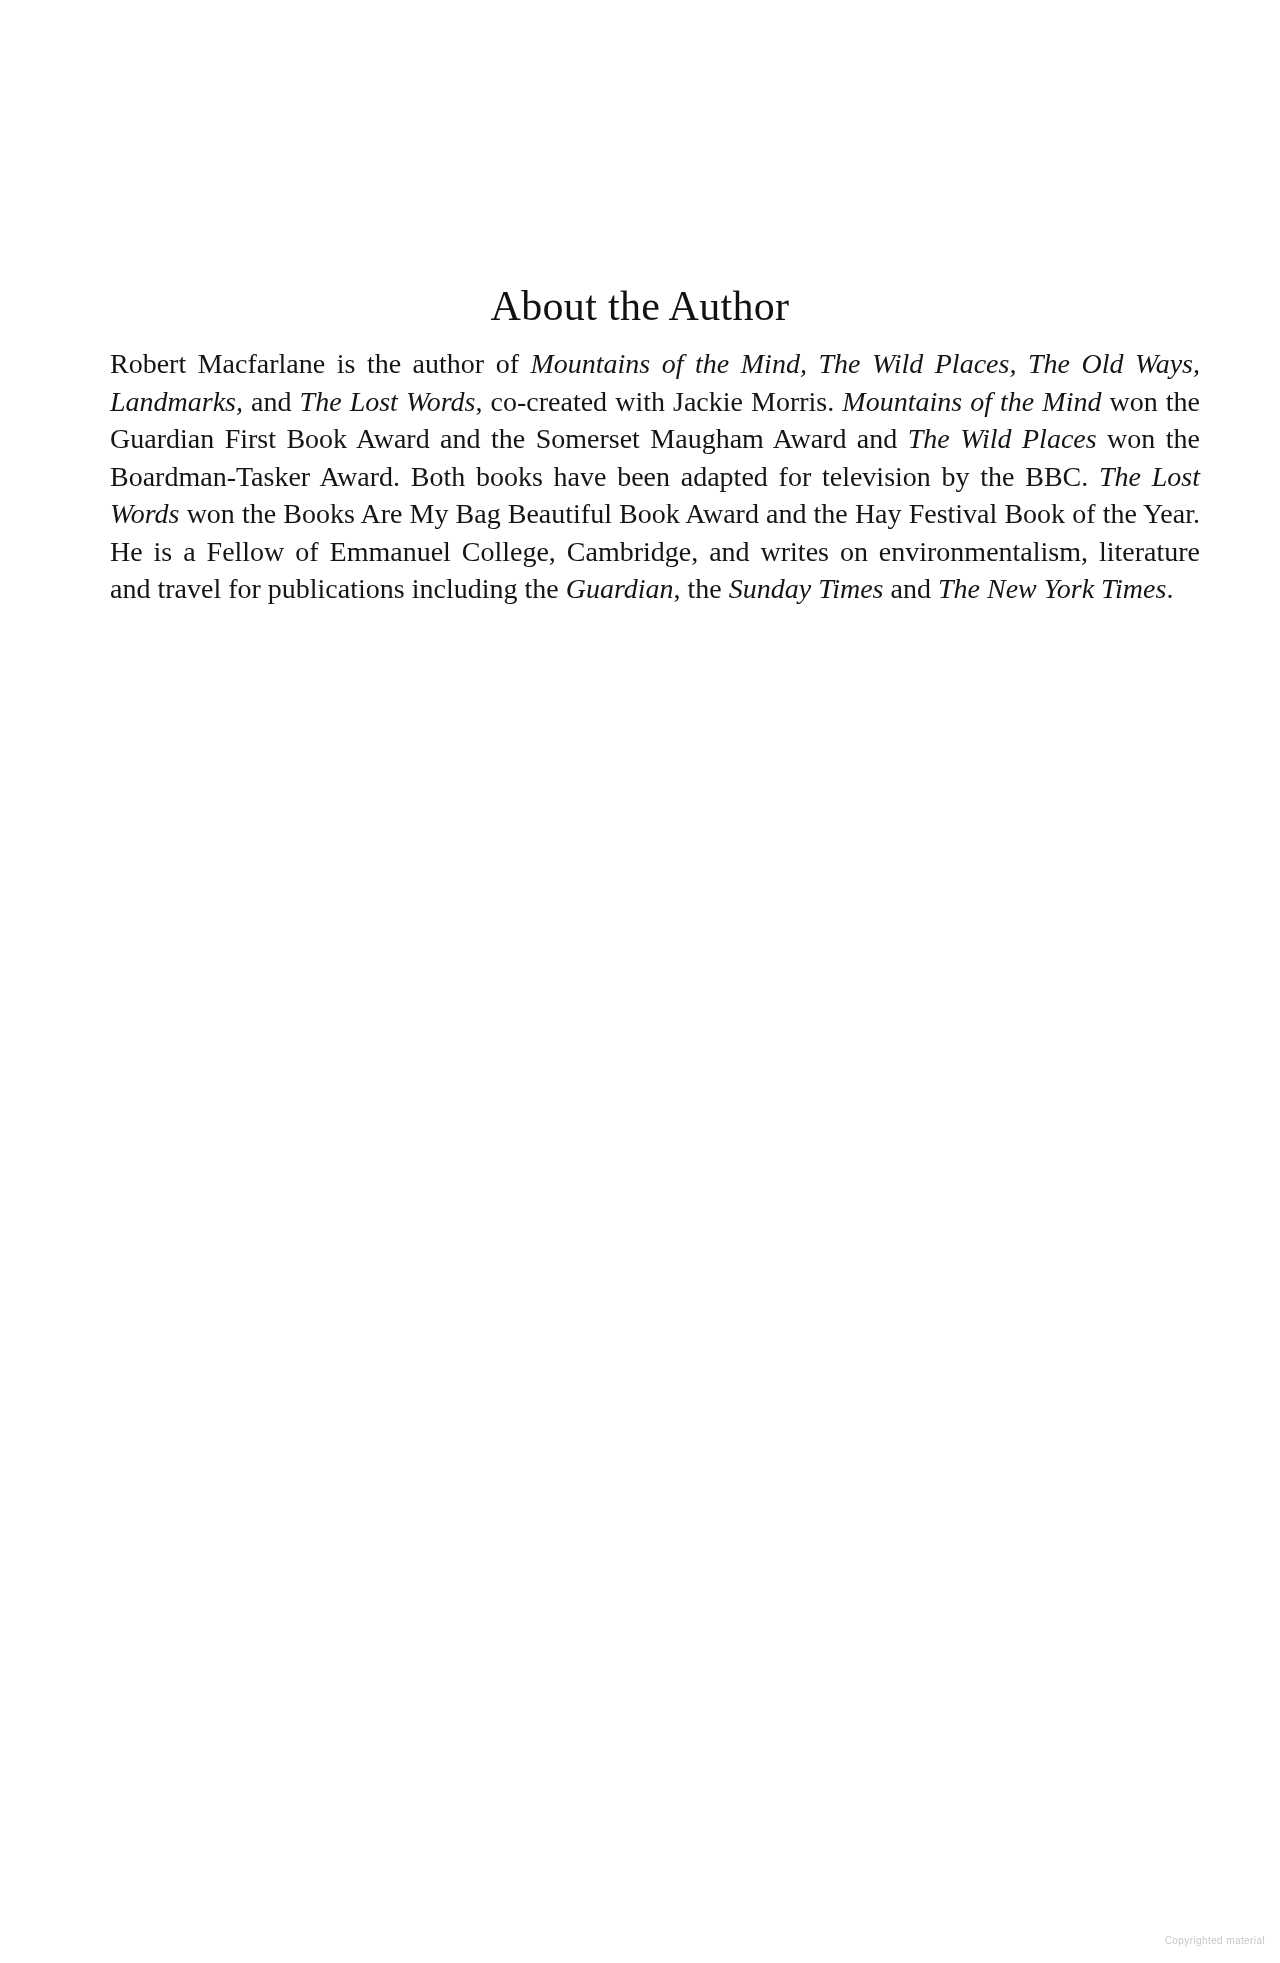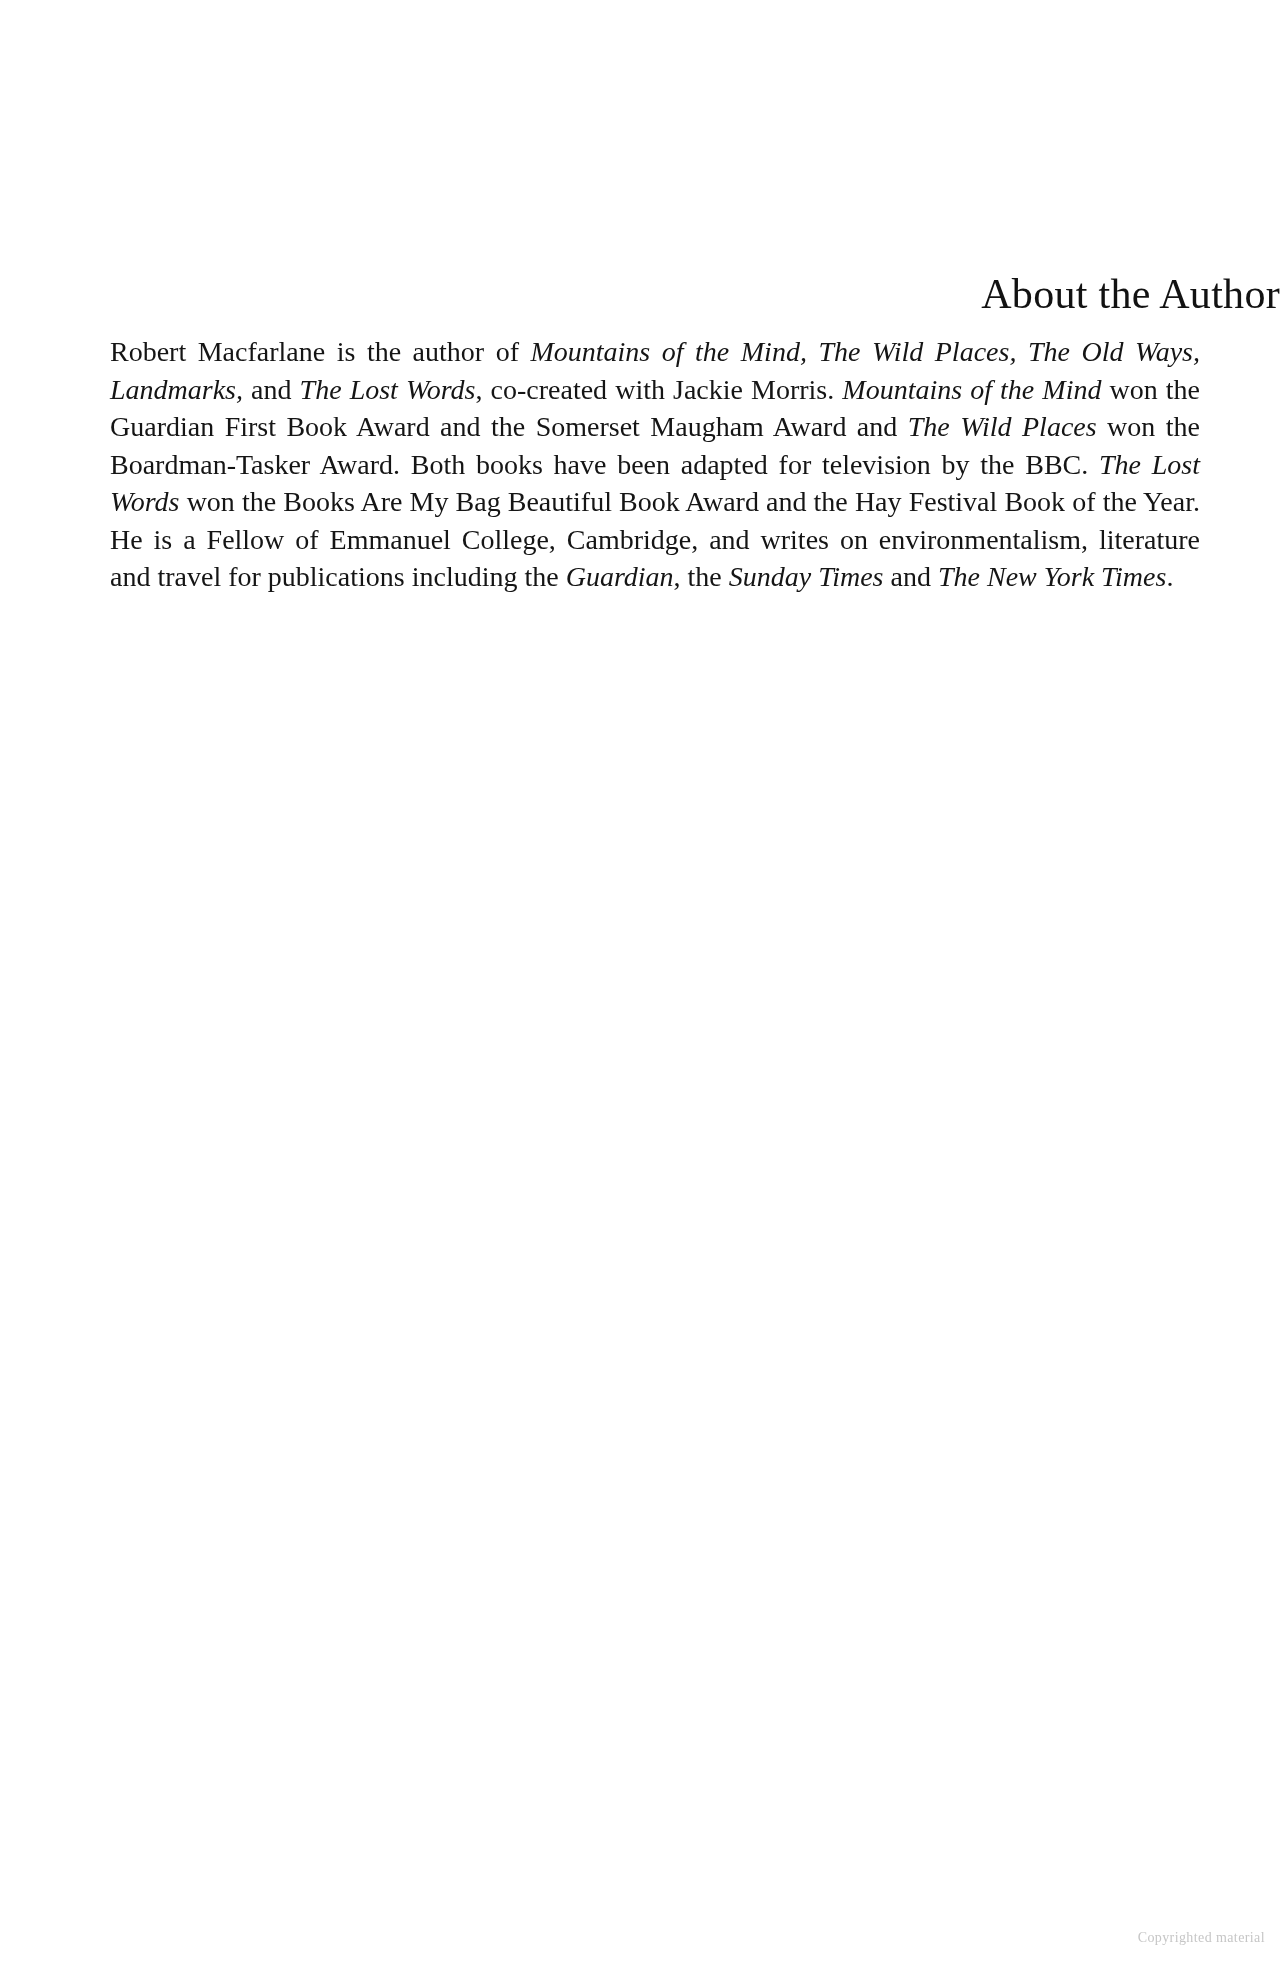--- a/index.html
+++ b/index.html
@@ -9,23 +9,23 @@
   }
   .page {
     position: relative;
     width: 1280px;
     height: 1963px;
     background: #ffffff;
     overflow: hidden;
     font-family: "Liberation Serif", serif;
   }
   .page-title {
-    margin: 0;
+    margin: 12px;
     padding-top: 270px;
-    text-align: right;
+    text-align: center;
     font-family: "Liberation Serif", serif;
     font-size: 42px;
     font-weight: normal;
     letter-spacing: 0.3px;
     color: #121212;
   }
   .about-paragraph {
     margin: 15px 95px 0 110px;
     width: 1090px;
     box-sizing: border-box;
@@ -36,22 +36,22 @@
     line-height: 37.5px;
     color: #151515;
   }
   .about-paragraph span.italic {
     font-style: italic;
   }
   .watermark {
     position: absolute;
     right: 15px;
     bottom: 17px;
-    font-family: Liberation Serif, serif;
-    font-size: 14px;
+    font-family: Liberation Sans, sans-serif;
+    font-size: 10px;
     color: #c6c6c6;
     letter-spacing: 0.4px;
   }
 </style>
 </head>
 <body>
 
 <div class="page">
   <h1 class="page-title">About the Author</h1>
 

